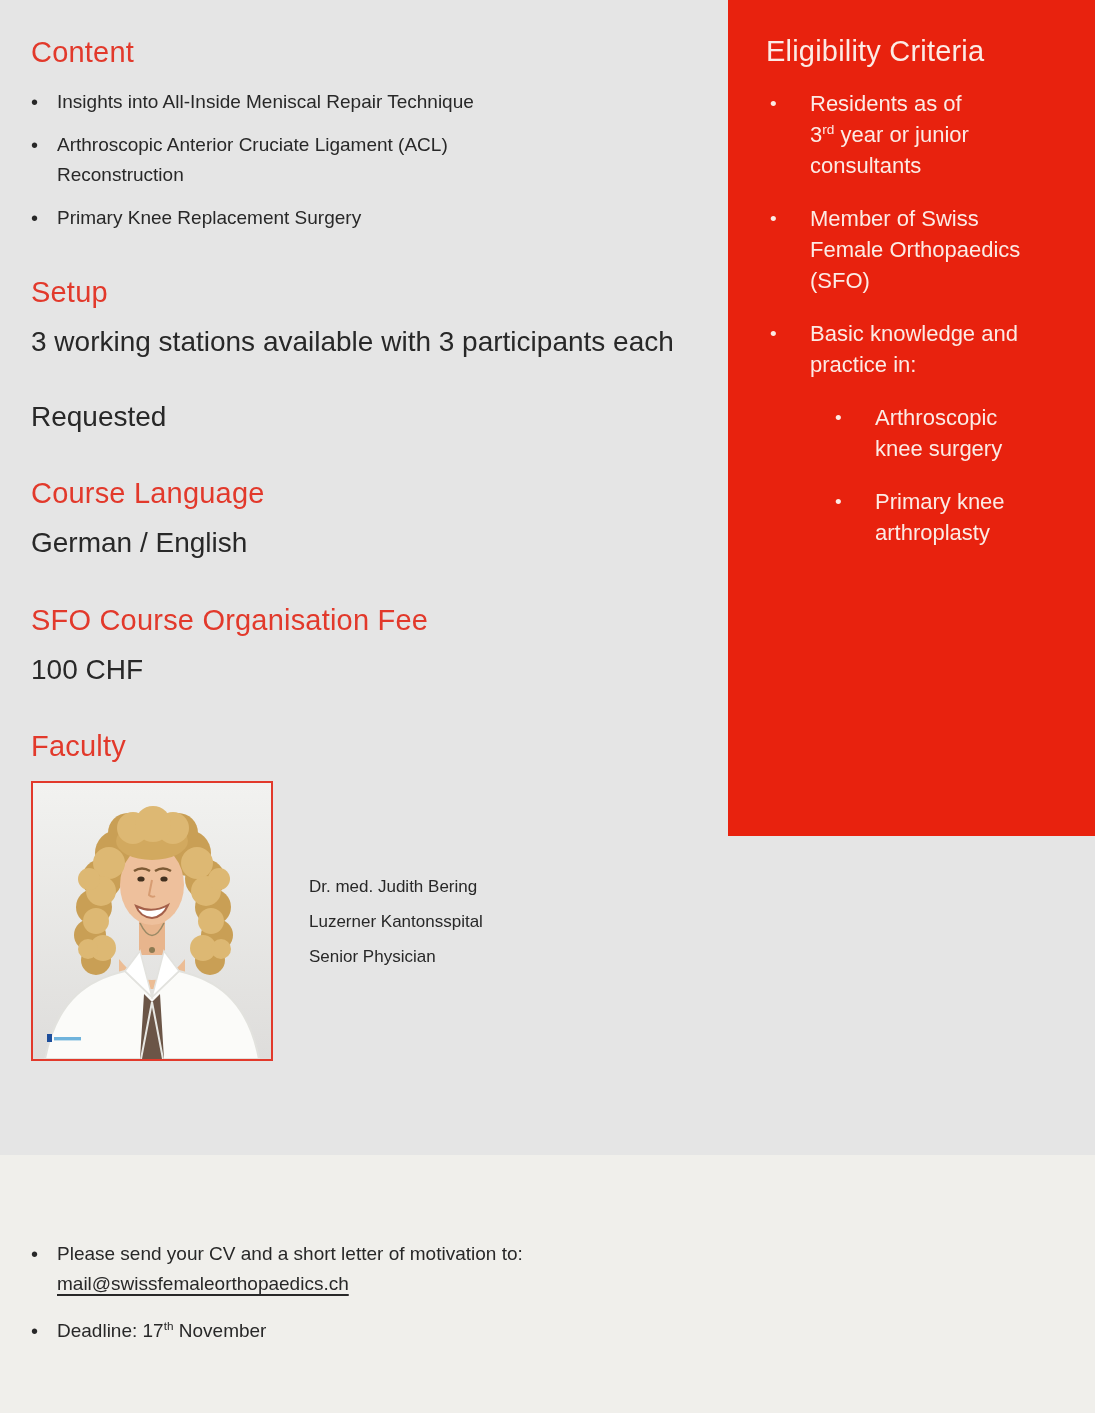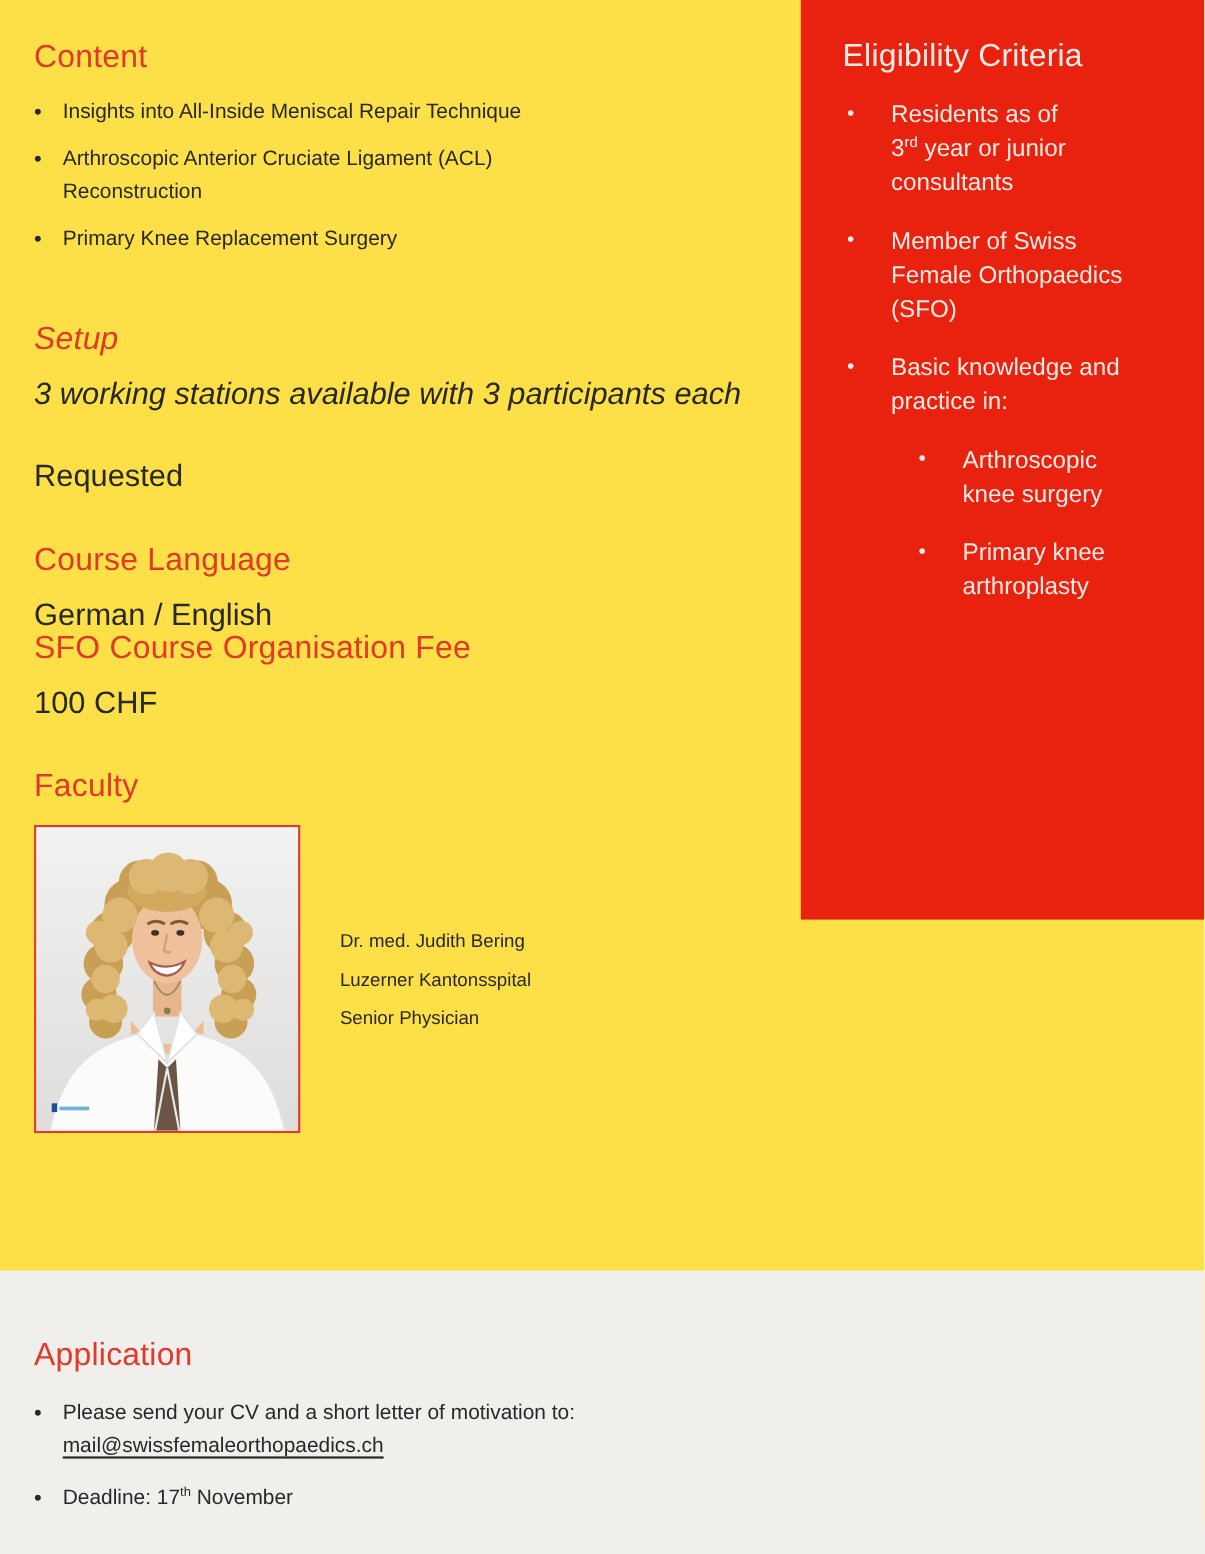--- a/index.html
+++ b/index.html
@@ -1,45 +1,45 @@
 <!DOCTYPE html>
 <html><head>
 <meta charset="utf-8">
 <style>
   * { box-sizing: border-box; }
   html,body { margin:0; padding:0; background:#ffffff; }
   .page {
     position: relative;
     width: 1095px;
     height: 1413px;
-    background: #fde047;
+    background: #e5e5e5;
     overflow: hidden;
     font-family: "Liberation Sans", sans-serif;
     color: #282828;
   }
   h2.sec-h {
     margin: 0;
     font-size: 29px;
     line-height: 31px;
     font-weight: 500;
     color: #e2392b;
     letter-spacing: 0.2px;
   }
   
   .main { position: absolute; left: 31px; top: 0; width: 675px; }
   .s-content { margin-top: 37px; }
   .blist { margin-top: 19px; }
   .bitem { display: flex; align-items: flex-start; margin-bottom: 13px; }
   .bdot  { flex: 0 0 26px; font-size: 20px; line-height: 30px; color: #282828; }
   .btext { font-size: 19px; line-height: 30px; white-space: pre-line; }
   .plain { margin-top: 19px; font-size: 28px; line-height: 30px; }
-  .s-setup    { margin-top: 60px; font-style: italic; }
+  .s-setup    { margin-top: 44px; }
   .s-credits  { margin-top: 45px; }
   .s-language { margin-top: 46px; }
-  .s-fee      { }
+  .s-fee      { margin-top: 47px; }
   .s-faculty  { margin-top: 46px; }
   .faculty-row { display: flex; margin-top: 19px; }
   .photo-frame {
     width: 242px; height: 280px;
     border: 2px solid #e2392b;
     background: #ececea;
     flex: 0 0 auto;
   }
   .faculty-info { margin: 88px 0 0 36px; font-size: 17px; line-height: 35px; }
   
@@ -232,21 +232,20 @@
         </div>
       <div class="sb-item sb-sub">
           <span class="sb-dot">•</span>
           <span class="sb-text">Primary knee
 arthroplasty</span>
         </div>
     </div>
   </aside>
 
   <footer class="footer">
-    <h2 class="sec-h">Application</h2>
     <div class="blist">
       <div class="bitem">
           <span class="bdot">•</span>
           <span class="btext"><span>Please send your CV and a short letter of motivation to:</span><br><a class="mail-link">mail@swissfemaleorthopaedics.ch</a></span>
         </div>
       <div class="bitem">
           <span class="bdot">•</span>
           <span class="btext"><span>Deadline: 17</span><sup class="ft-sup">th</sup><span> November</span></span>
         </div>
     </div>

